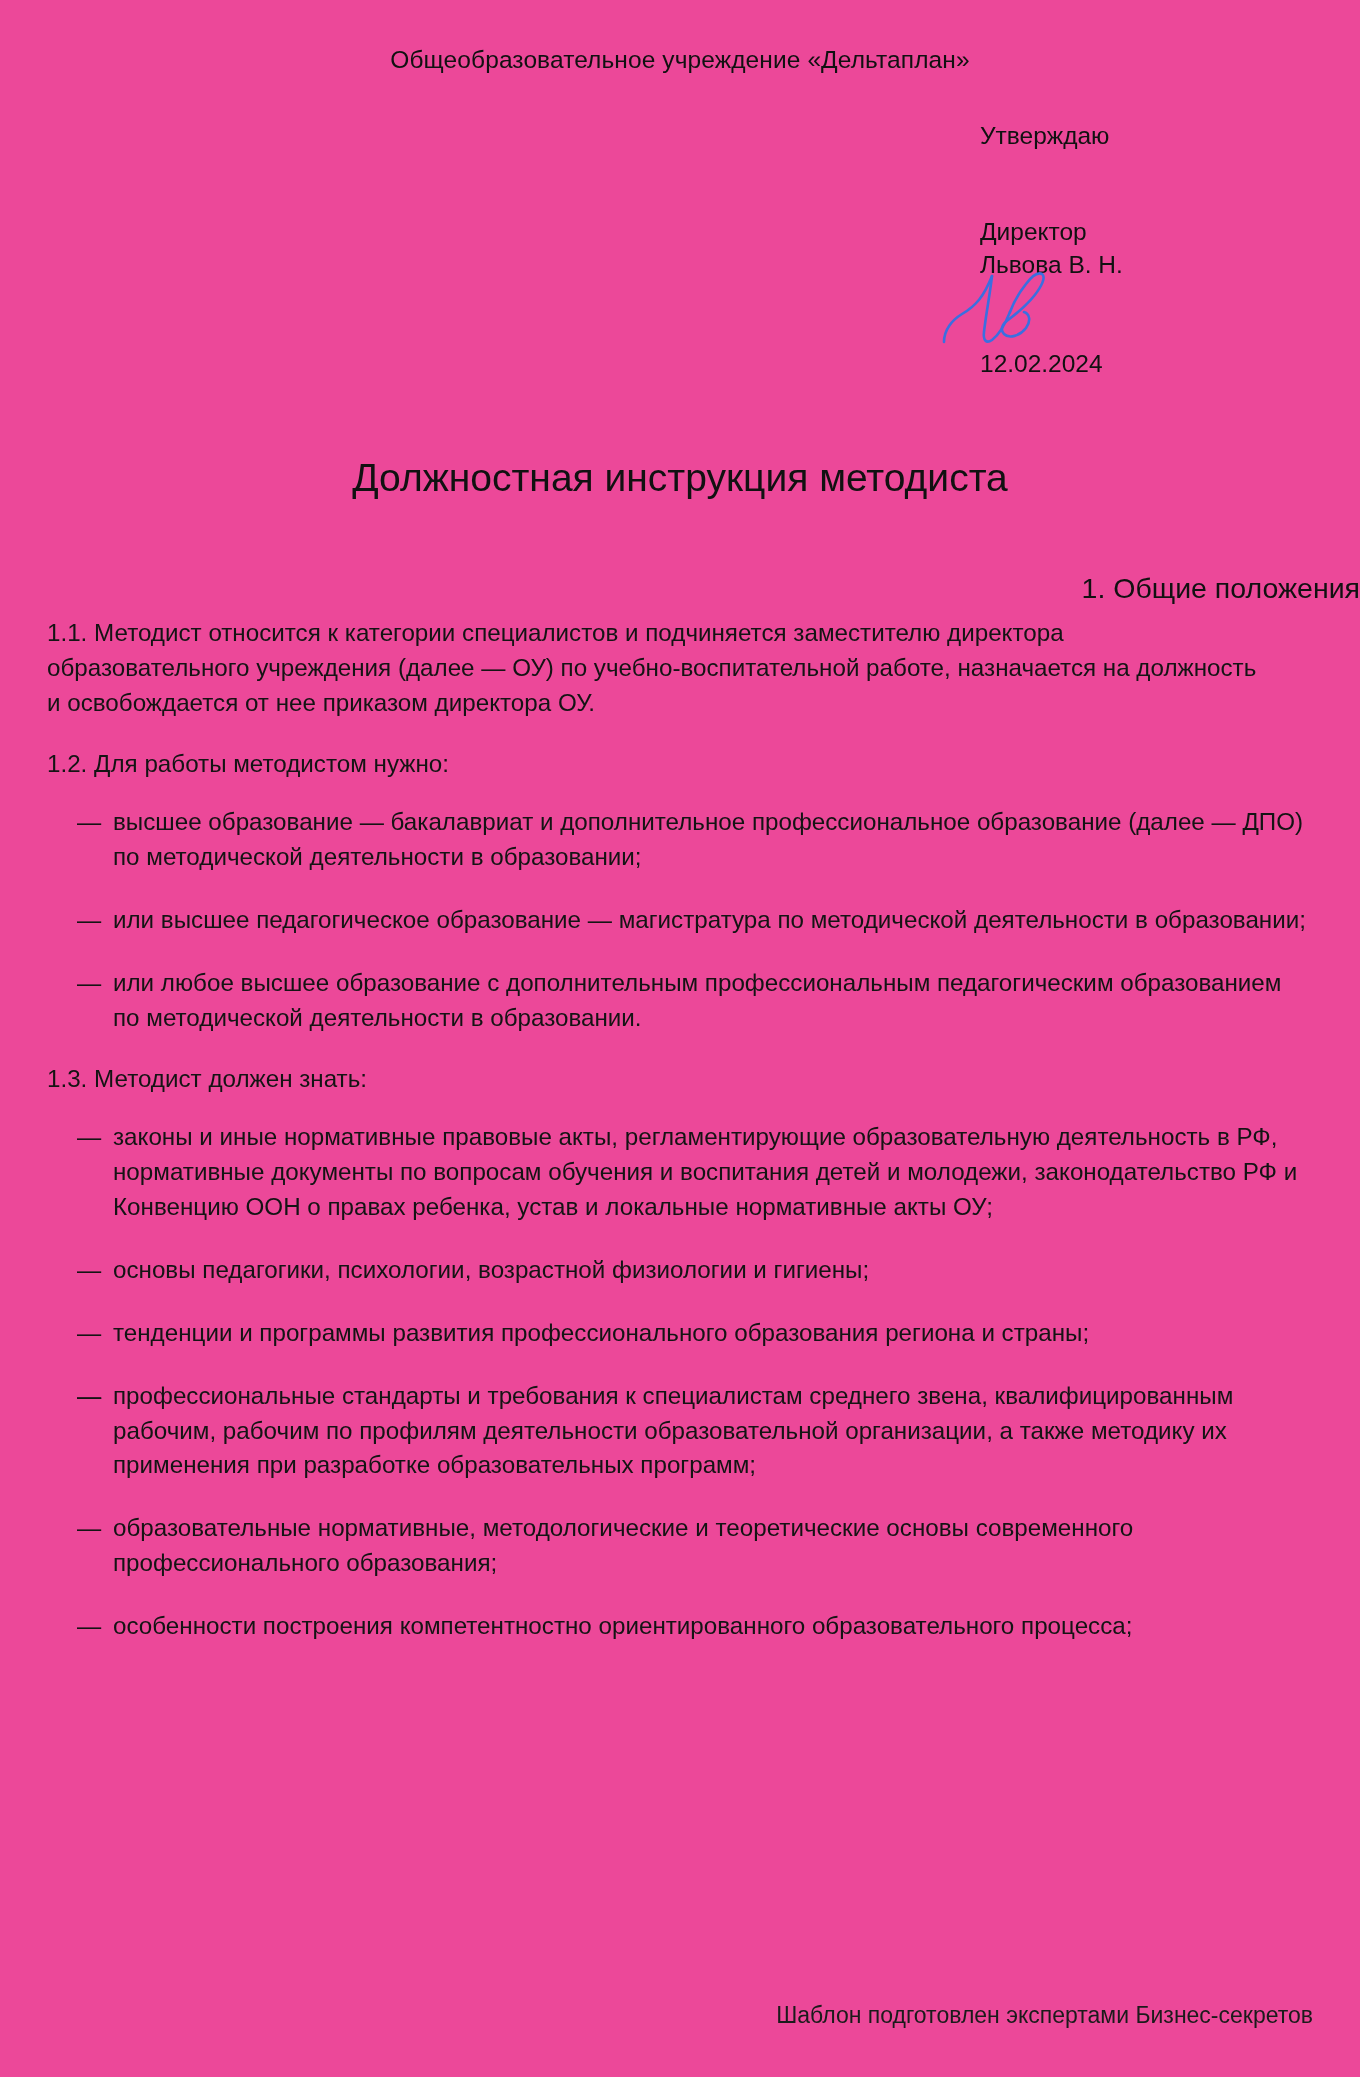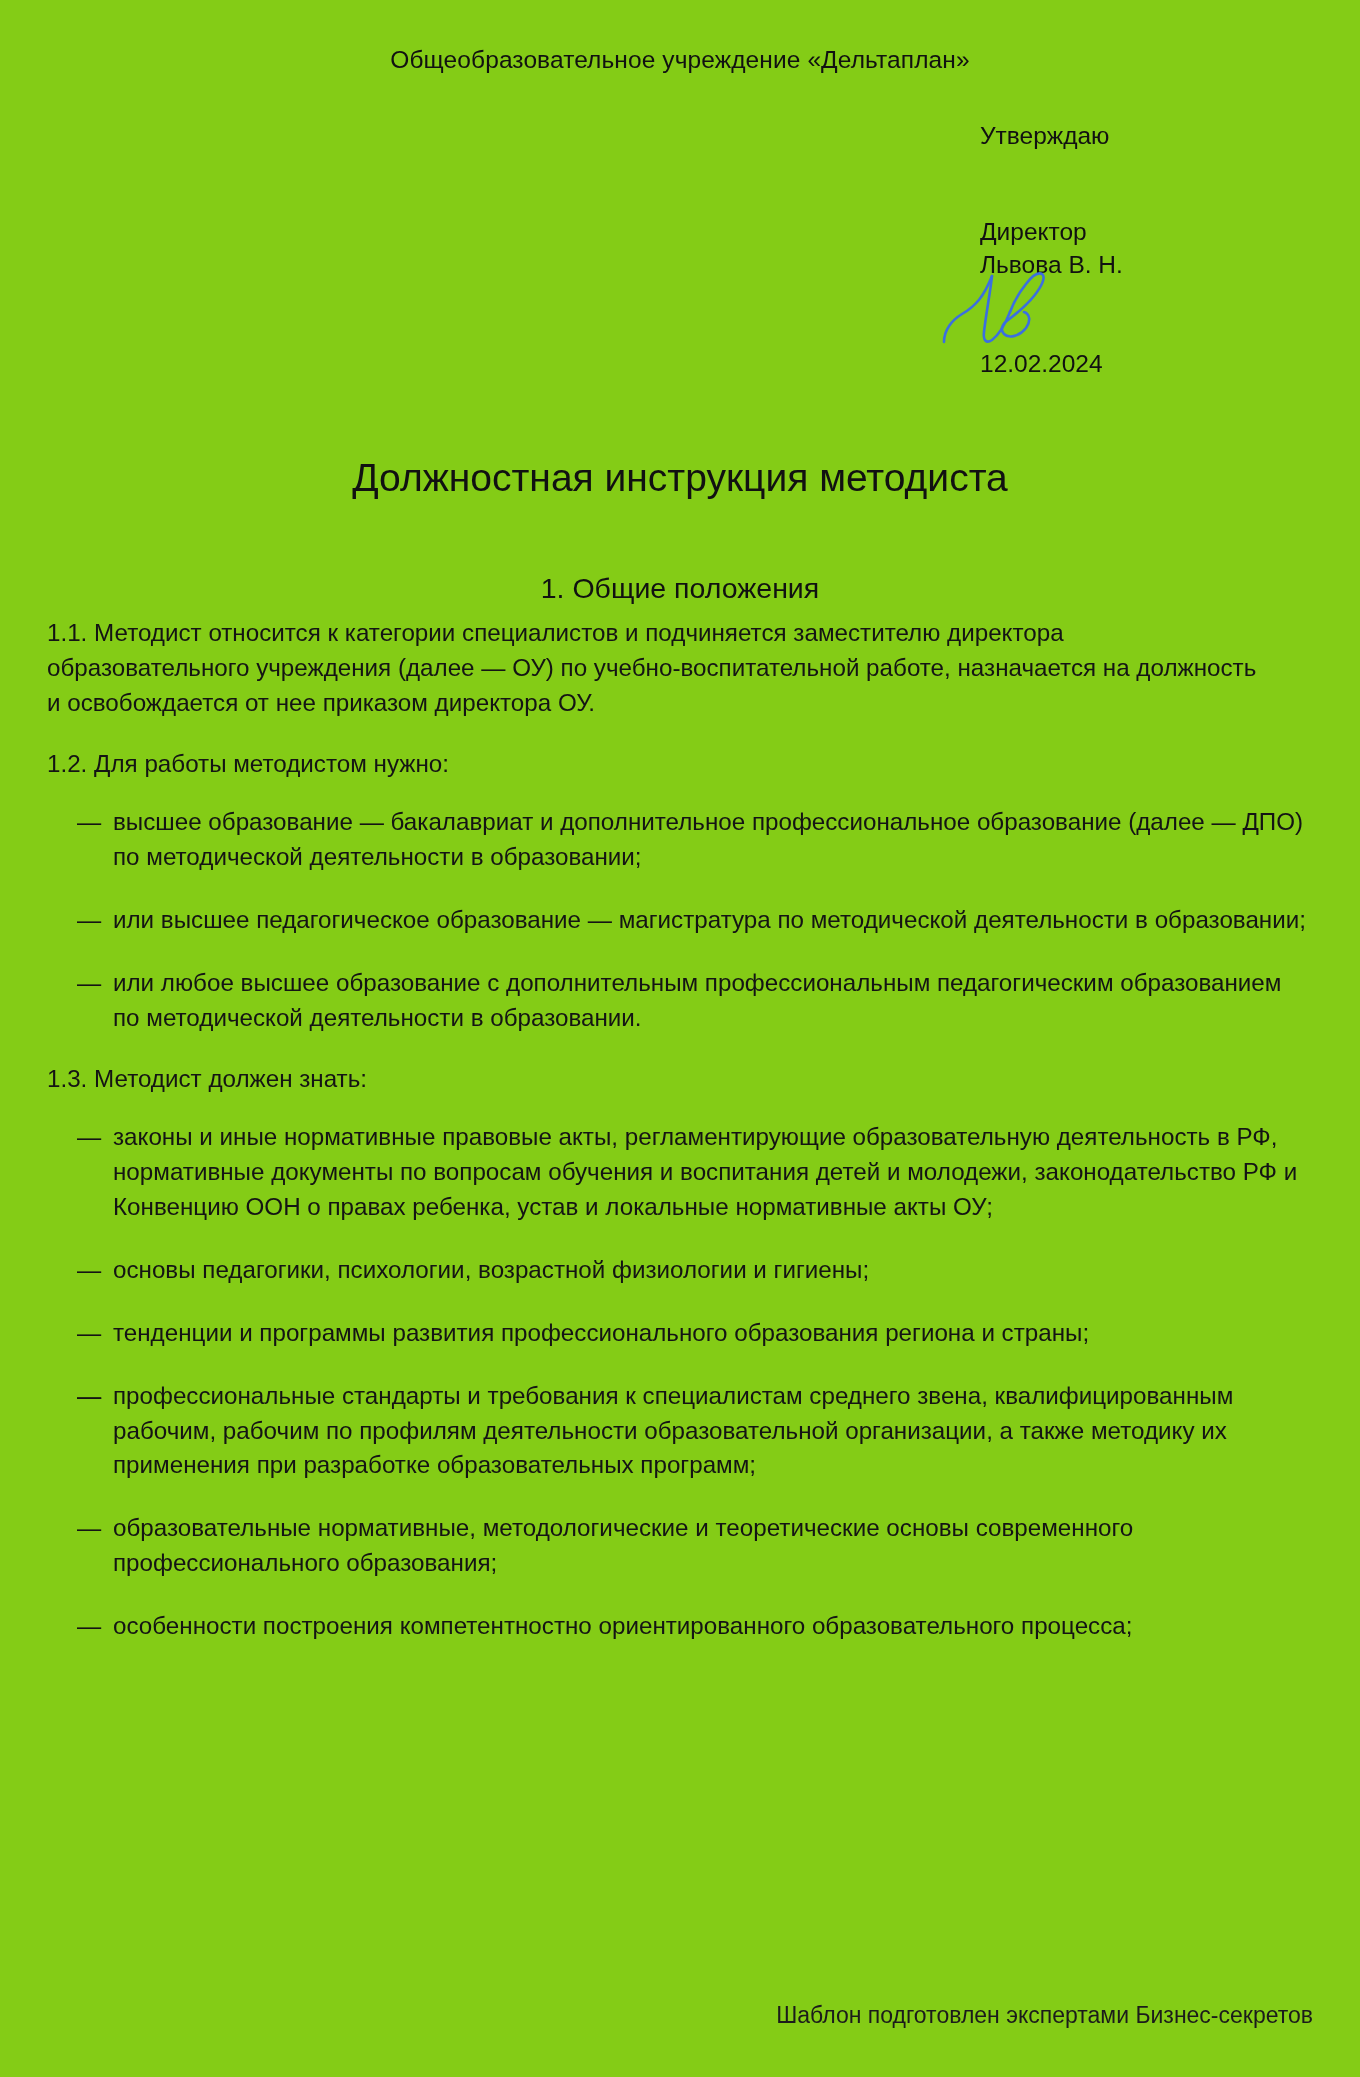--- a/index.html
+++ b/index.html
@@ -11,21 +11,21 @@
   body {
     font-family: "Liberation Sans", "DejaVu Sans", sans-serif;
     color: #1a1a1a;
     -webkit-font-smoothing: antialiased;
   }
   .page {
     position: relative;
     width: 1360px;
     height: 2077px;
     margin: 0 auto;
-    background: #84cc16;
+    background: #ec4899;
     box-sizing: border-box;
     overflow: hidden;
   }
 
   
   .org-line {
     position: absolute;
     left: 0;
     top: 44px;
     width: 1360px;
@@ -93,21 +93,21 @@
     line-height: 1.2;
     color: #111111;
     margin-top: 12px;
   }
 
   .section-title {
     position: absolute;
     left: 0;
     top: 547px;
     width: 1360px;
-    text-align: center;
+    text-align: right;
     font-size: 28.5px;
     font-weight: 400;
     line-height: 1.2;
     color: #111111;
   }
 
   
   .body-block {
     position: absolute;
     left: 47px;

